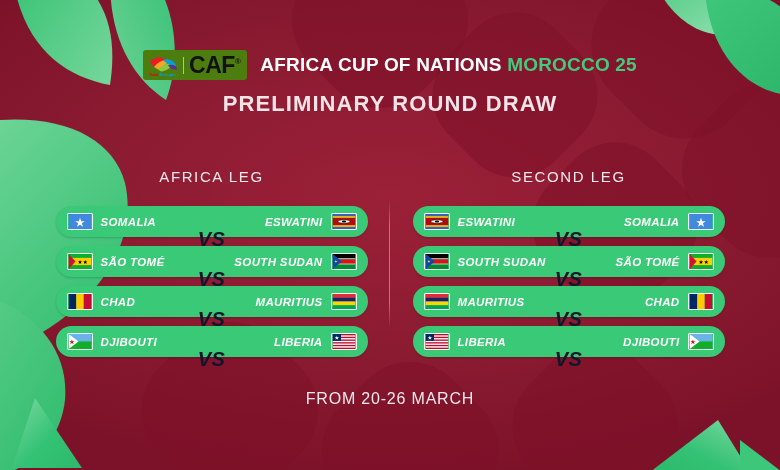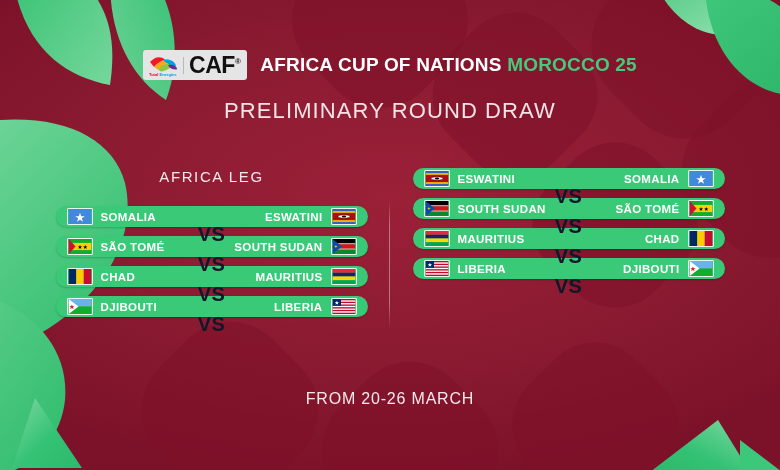--- a/index.html
+++ b/index.html
@@ -33,21 +33,21 @@
 
   
   .header {
     position:absolute; left:0; right:0; top:50px;
     display:flex; flex-direction:column; align-items:center;
   }
   .title-row {
     display:flex; align-items:center; gap:13px;
   }
   .caf-logo {
-    background:#e5e5e5;
+    background:#4d7c0f;
     border-radius:3px;
     height:30px;
     display:flex; align-items:center;
     padding:0 7px 0 5px;
     gap:5px;
   }
   .te-mark { width:30px; height:24px; display:block; }
   .caf-sep { width:1px; height:17px; background:#b9b9b9; }
   .caf-word {
     font-size:23px; font-weight:bold; color:#111;
@@ -56,23 +56,23 @@
   }
   .caf-reg { font-size:8px; color:#111; vertical-align:super; font-weight:bold; }
 
   .main-title {
     font-size:19px; font-weight:bold; color:#ffffff;
     letter-spacing:0.2px; white-space:nowrap;
   }
   .main-title .accent { color:#44c97d; }
 
   .sub-title {
-    margin-top:18px;
+    margin-top:11px;
     font-size:22px; color:#f4e4e8; letter-spacing:1.1px;
-    font-weight:400;
+    font-weight:700;
   }
 
   
   .legs {
     position:absolute; left:0; right:0; top:168px;
     display:flex; justify-content:center; gap:45px;
   }
   .leg { width:312px; }
   .leg-title {
     text-align:center; color:#f6e9ec;
@@ -80,27 +80,28 @@
     margin-bottom:21px;
   }
   .divider {
     position:absolute;
     left:389px; top:200px;
     width:1px; height:128px;
     background:linear-gradient(180deg, rgba(255,255,255,0) 0%, rgba(255,255,255,.38) 20%, rgba(255,255,255,.38) 80%, rgba(255,255,255,0) 100%);
   }
 
   .match {
-    height:21px;
+    height:31px;
     background:#3ac977;
     border-radius:16px;
     display:flex; align-items:center;
     padding:0 11px;
     margin-bottom:9px;
     box-shadow:0 1px 2px rgba(0,0,0,.18);
+    font-style:italic;
   }
   .side {
     flex:1; display:flex; align-items:center; gap:8px;
     min-width:0;
   }
   .side.left  { justify-content:flex-start; }
   .side.right { justify-content:flex-end; }
   .team {
     color:#ffffff; font-size:11.5px; font-weight:bold;
     letter-spacing:.35px; white-space:nowrap;
@@ -349,20 +350,21 @@
             <rect y="14.5" width="30" height="1.82" fill="#bf0a30"></rect>
             <rect y="18.2" width="30" height="1.8" fill="#bf0a30"></rect>
             <rect width="11" height="9.1" fill="#002868"></rect>
             <polygon points="5.5,2.2 6.3,4.2 8.4,4.2 6.7,5.5 7.3,7.5 5.5,6.3 3.7,7.5 4.3,5.5 2.6,4.2 4.7,4.2" fill="#fff"></polygon>
           </svg>
       </div>
     </div>
   </div>
 
   <div class="leg">
+    <div class="leg-title">SECOND LEG</div>
 
     <div class="match">
       <div class="side left">
         <svg class="flag" viewBox="0 0 30 20">
             <rect width="30" height="20" fill="#3e5eb9"></rect>
             <rect y="3" width="30" height="14" fill="#ffd900"></rect>
             <rect y="5" width="30" height="10" fill="#b10c0c"></rect>
             <ellipse cx="15" cy="10" rx="8" ry="2.2" fill="#fff" stroke="#000" stroke-width=".6"></ellipse>
             <ellipse cx="15" cy="10" rx="3" ry="1.3" fill="#000"></ellipse>
           </svg>

